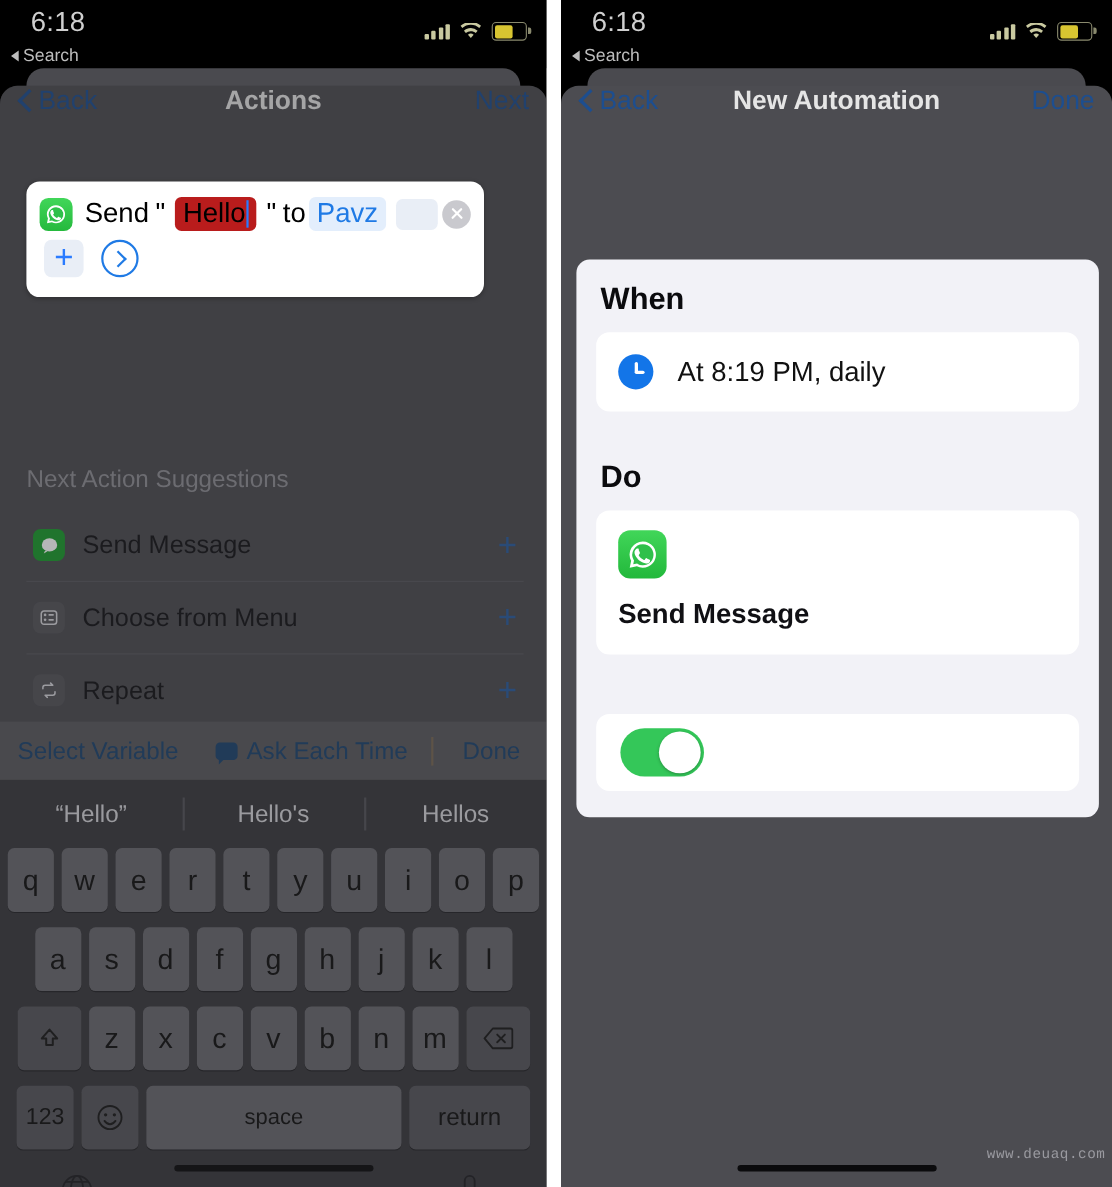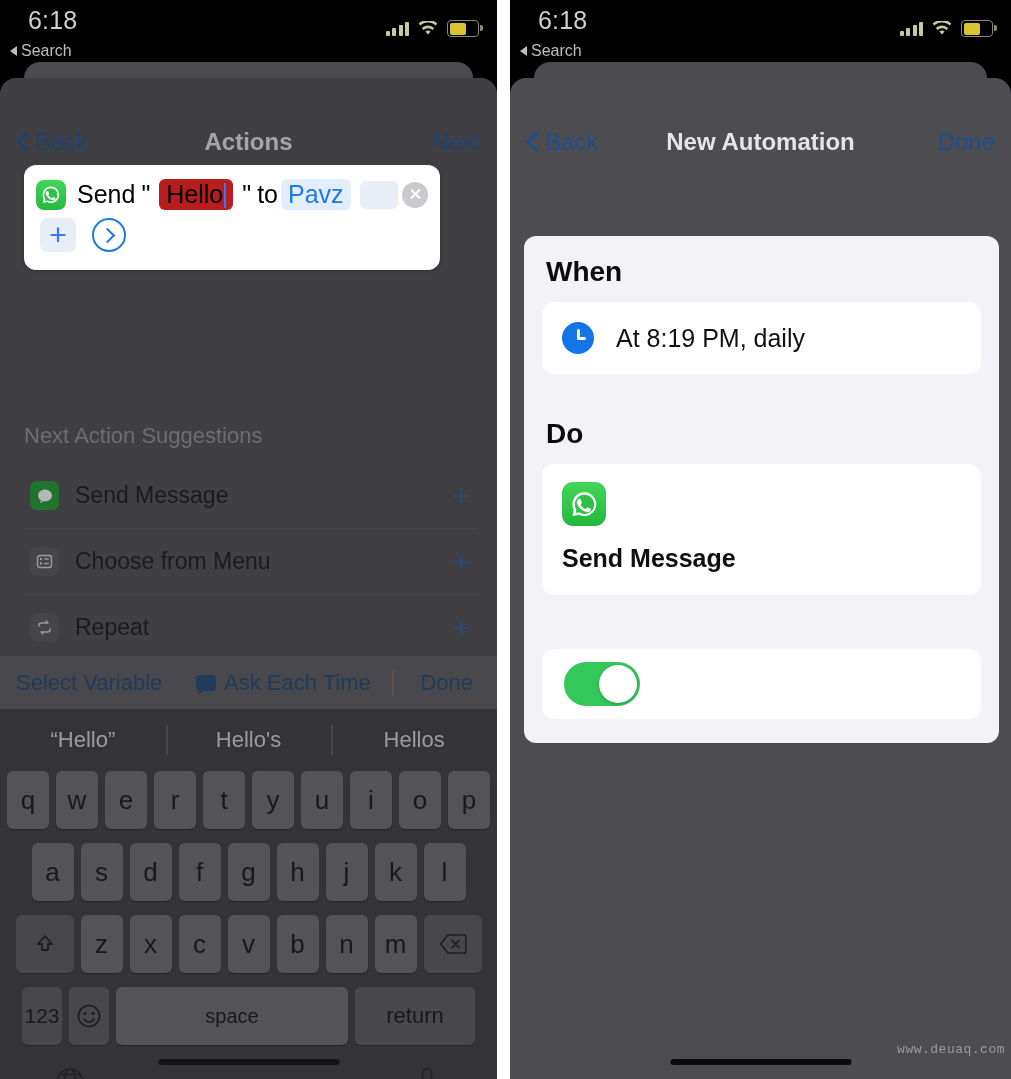--- a/index.html
+++ b/index.html
@@ -26,21 +26,21 @@
   .batt{width:30px;height:15px;border:1.6px solid #8a8a6e;border-radius:4px;position:relative;}
   .batt::after{content:"";position:absolute;right:-4.5px;top:4px;width:2.5px;height:6px;background:#8a8a6e;border-radius:0 2px 2px 0;}
   .batt i{position:absolute;left:1.5px;top:1.5px;bottom:1.5px;width:55%;background:#d8c531;border-radius:2px;display:block;}
 
   
   .sheet-back{position:absolute;left:24px;right:24px;top:62px;height:70px;background:#4a4a4f;border-radius:16px 16px 0 0;z-index:41;}
   
   .sheet{position:absolute;left:0;right:0;top:78px;bottom:0;background:#4c4c51;border-radius:16px 16px 0 0;z-index:42;}
 
   
-  .navbar{position:relative;height:78px;display:flex;align-items:flex-end;padding:0 16px;gap:25px;}
+  .navbar{position:relative;height:78px;display:flex;align-items:flex-start;padding:0 16px;gap:25px;}
   .nav-back{display:flex;align-items:center;gap:6px;color:#1d4e8f;font-size:24px;cursor:pointer;}
   .nav-back .chev{width:13px;height:22px;position:relative;display:inline-block;}
   .nav-back .chev::before{content:"";position:absolute;left:3px;top:3px;width:12px;height:12px;border-left:3.4px solid #1d4e8f;border-bottom:3.4px solid #1d4e8f;transform:rotate(45deg);}
   .nav-title{position:absolute;left:0;right:0;text-align:center;font-size:24px;font-weight:700;color:#e5e5e5;pointer-events:none;}
   .nav-right{margin-left:auto;color:#1d4e8f;font-size:24px;cursor:pointer;}
 
   
   .action-card{position:absolute;left:24px;width:416px;top:165px;background:#fff;border-radius:12px;padding:0;z-index:50;box-shadow:0 1px 4px rgba(0,0,0,.25);}
   .action-line1{display:flex;align-items:center;gap:0;padding:14px 12px 0 12px;font-size:25px;color:#000;font-weight:400;}
   .wa-icon{width:30px;height:30px;border-radius:8px;background:linear-gradient(180deg,#41d659,#25b93d);display:inline-flex;align-items:center;justify-content:center;flex:none;margin-right:11px;}
@@ -84,22 +84,22 @@
   .kb-suggest{height:62px;display:flex;align-items:center;position:relative;}
   .kb-sug{flex:1;text-align:center;font-size:22px;color:#d5d5da;}
   .kb-sug-div{position:absolute;top:16px;width:1.5px;height:30px;background:#56565b;}
   .kb-rows{padding:0 3px;}
   .kb-row{display:flex;justify-content:center;margin-bottom:14px;}
   .key{width:42px;height:58px;background:#6a6a70;border-radius:6px;margin:0 3.5px;display:flex;align-items:center;justify-content:center;font-size:26px;color:#111;box-shadow:0 1px 0 rgba(0,0,0,.35);cursor:pointer;}
   .kb-row1 .key{width:42px;}
   .kb-row3 .key{}
   .key-wide{width:58px;background:#57575d;}
   .key-space{width:232px;}
-  .key-fn{width:40px;background:#57575d;font-size:21px;}
-  .key-return{width:120px;background:#57575d;font-size:22px;}
+  .key-fn{width:52px;background:#57575d;font-size:21px;}
+  .key-return{width:110px;background:#57575d;font-size:22px;}
   .kb-bottom{display:flex;align-items:center;justify-content:space-between;padding:6px 50px 0 50px;}
   .kb-globe,.kb-mic{width:34px;height:34px;opacity:.9;}
   .home-bar{position:absolute;bottom:14px;left:50%;transform:translateX(-50%);width:181px;height:6px;background:#0b0b0d;border-radius:4px;}
 
   
   .dim{position:absolute;left:0;right:0;top:78px;bottom:0;background:rgba(40,40,45,.34);z-index:48;pointer-events:none;border-radius:16px 16px 0 0;}
 
   
   .auto-card{position:absolute;left:14px;right:12px;top:158px;background:#f2f2f7;border-radius:12px;z-index:50;padding:14px 0 24px 0;}
   .sec-title{font-size:28px;font-weight:700;color:#0b0b0e;padding:6px 22px 14px 22px;}

